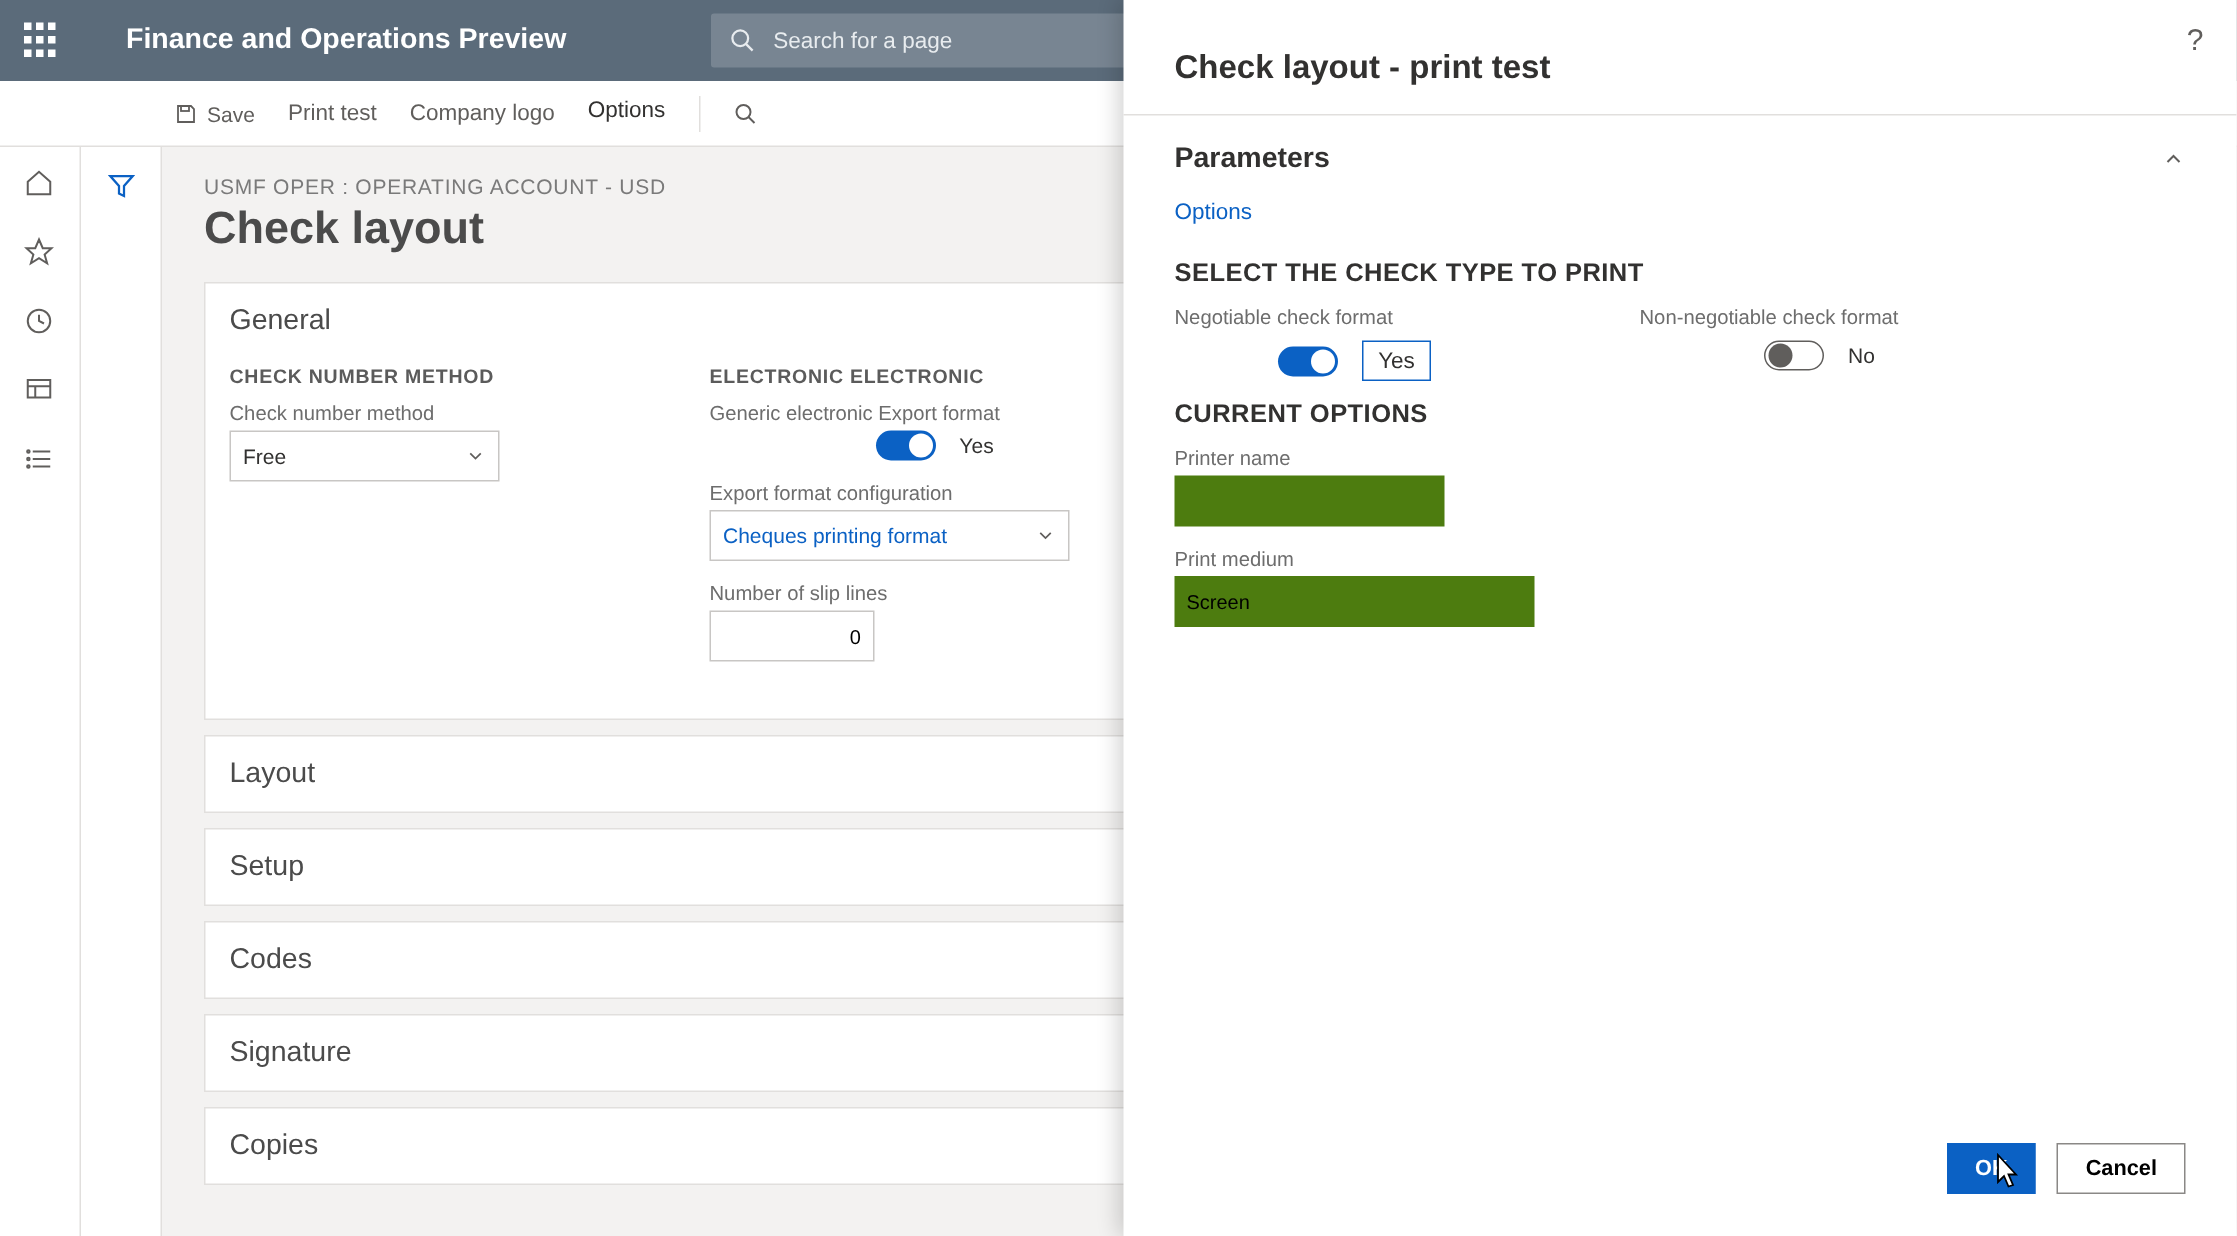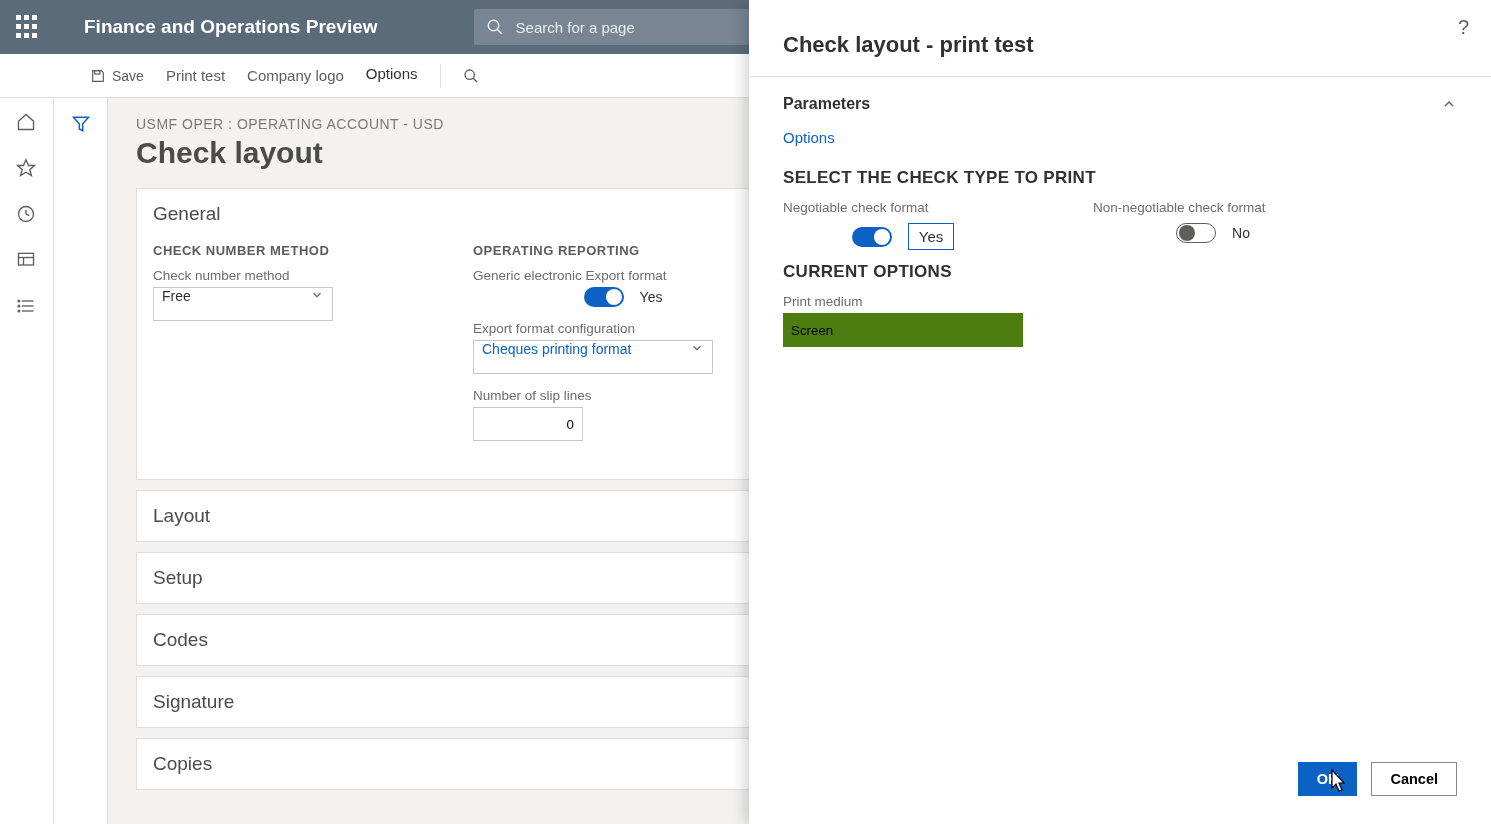--- a/index.html
+++ b/index.html
@@ -8,21 +8,21 @@
   
   .topbar { height:54px; background:#5b6b7a; color:#fff; display:flex; align-items:center; padding:0 16px;gap:16px; }
   .waffle { width:24px; height:24px; display:flex; flex-wrap:wrap; gap:3px; margin-right:28px; cursor:pointer;}
   .waffle span { width:5px; height:5px; background:#fff; }
   .apptitle { font-size:19px; font-weight:600; }
   .searchwrap { margin-left:80px; flex:0 0 420px; height:36px; background:rgba(255,255,255,0.18); border-radius:2px; display:flex; align-items:center; padding:0 12px; color:#e8ecef;}
   .searchwrap input { flex:1; background:transparent; border:none; outline:none; color:#fff; font-size:15px;}
   .searchwrap input::placeholder{color:#e8ecef;}
   
   
-  .subbar { height:44px; background:#fff; border-bottom:1px solid #e1dfdd; display:flex; align-items:center; padding-left:54px; gap:22px;}
+  .subbar { height:44px; background:#fff; border-bottom:1px solid #e1dfdd; display:flex; align-items:center; padding-left:80px; gap:22px;}
   .subbar .iconbtn { display:flex; align-items:center; gap:6px; color:#605e5c; cursor:pointer;}
   .subbar .cmd { color:#605e5c; font-size:15px; cursor:pointer;}
   .subbar .cmd.active { color:#323130; border-bottom:2px solid #323130; padding-bottom:4px;}
   
   
   .leftrail { position:absolute; left:0; top:54px; bottom:0; width:54px; background:#fff; border-right:1px solid #e1dfdd; display:flex; flex-direction:column; align-items:center; padding-top:12px; gap:24px;}
   .leftrail .ritem { width:22px; height:22px; color:#605e5c; cursor:pointer;}
   
   
   .maincol { position:absolute; left:54px; right:0; top:98px; bottom:0; background:#f3f2f1; display:flex;}
@@ -30,38 +30,38 @@
   .content { flex:1; padding:18px 28px; overflow:auto;}
   .crumb { color:#7a7a7a; font-size:14px; letter-spacing:0.5px;}
   .pagetitle { font-size:30px; font-weight:600; color:#4b4b4b; margin:4px 0 18px 0;}
   
   .card { background:#fff; border:1px solid #e1dfdd; margin-bottom:10px;}
   .cardhead { padding:14px 16px; font-size:19px; color:#4b4b4b; cursor:pointer;}
   .cardbody { padding:4px 16px 24px 16px; display:flex; gap:40px;}
   .group h4 { font-size:13px; font-weight:600; color:#5b5b5b; letter-spacing:0.5px; margin:0 0 10px 0;}
   .fld { margin-bottom:14px;}
   .fldlabel { color:#6d6d6d; font-size:13.5px; margin-bottom:4px;}
-  .selbox { width:180px; height:34px; border:1px solid #c8c6c4; background:#fff; display:flex; align-items:flex-start; justify-content:space-between; padding:0 8px; color:#323130;}
+  .selbox { width:180px; height:34px; border:1px solid #c8c6c4; background:#fff; display:flex; align-items:center; justify-content:space-between; padding:0 8px; color:#323130;}
   .selbox.link { color:#0b61c4;}
   .selbox.wide{width:240px;}
   .numbox { width:110px; height:34px; border:1px solid #c8c6c4; background:#fff; text-align:right; padding:0 8px;}
   
   
   .toggle { width:40px; height:20px; background:#0b61c4; border-radius:10px; position:relative; cursor:pointer;}
   .toggle .knob { position:absolute; right:2px; top:2px; width:16px; height:16px; background:#fff; border-radius:50%;}
   .toggle.off { background:#fff; border:1px solid #605e5c;}
   .toggle.off .knob{ left:2px; right:auto; background:#605e5c; top:1px;}
   .togglerow{display:flex; align-items:center; gap:16px;justify-content:center;}
   
   
   .panel { position:absolute; right:0; top:0; bottom:0; width:742px; background:#fff; box-shadow:-4px 0 14px rgba(0,0,0,0.18); z-index:50; display:flex; flex-direction:column;}
   .panel .phelp{ position:absolute; right:22px; top:16px; color:#605e5c; font-size:20px; cursor:pointer;}
   .panel .ptitle{ font-size:22px; font-weight:600; padding:32px 34px 18px 34px; color:#323130;}
   .panel .psec{ border-top:1px solid #e1dfdd; padding:18px 34px 0 34px; flex:1; overflow:auto;}
-  .psec h2{ font-size:16px; font-weight:600; margin:0 0 16px 0; display:flex; justify-content:space-between; align-items:center;}
+  .psec h2{ font-size:19px; font-weight:600; margin:0 0 16px 0; display:flex; justify-content:space-between; align-items:center;}
   .psec .plink{ color:#0b61c4; font-size:15px; margin-bottom:22px; cursor:pointer;}
   .psec .pcaps{ font-size:17px; font-weight:700; letter-spacing:0.3px; margin:0 0 12px 0;}
   .prow{display:flex; gap:70px; margin-bottom:12px;}
   .prow .pcol{flex:0 0 240px;}
   .pcol .fldlabel{margin-bottom:8px;}
   .ytxt{ border:1px solid #0b61c4; padding:4px 10px; font-size:15px;}
   .readonly{ width:180px; height:34px; background:#4d7c0f; border:none; padding:0 8px;}
   .readonly.wide{width:240px;}
   
   .pfoot{ padding:14px 34px 28px 0; display:flex; justify-content:flex-end; gap:14px;}
@@ -182,21 +182,21 @@
             <div class="fldlabel">Check number method</div>
             <div class="selbox">
               <span>Free</span>
               <svg width="14" height="14" viewBox="0 0 24 24" stroke="#605e5c" stroke-width="2" fill="none">
                   <polyline points="6,9 12,15 18,9"></polyline>
                 </svg>
             </div>
           </div>
         </div>
         <div class="group" style="width:300px;">
-          <h4>OPERATING REPORTING</h4>
+          <h4>ELECTRONIC ELECTRONIC</h4>
           <div class="fld">
             <div class="fldlabel">Generic electronic Export format</div>
             <div class="togglerow">
               <div class="toggle">
                   <div class="knob"></div>
                 </div>
               <span>Yes</span>
             </div>
           </div>
           <div class="fld">
@@ -261,20 +261,24 @@
         <div class="togglerow">
           <div class="toggle off">
               <div class="knob"></div>
             </div>
           <span>No</span>
         </div>
       </div>
     </div>
     <div class="pcaps">CURRENT OPTIONS</div>
     <div class="fld">
+      <div class="fldlabel">Printer name</div>
+      <input class="readonly" readonly="" value="" style="">
+    </div>
+    <div class="fld">
       <div class="fldlabel">Print medium</div>
       <input class="readonly wide" readonly="" value="Screen" style="">
     </div>
   </div>
   <div class="pfoot">
     <button class="btn primary">OK</button>
     <button class="btn">Cancel</button>
   </div>
 </div>
 

